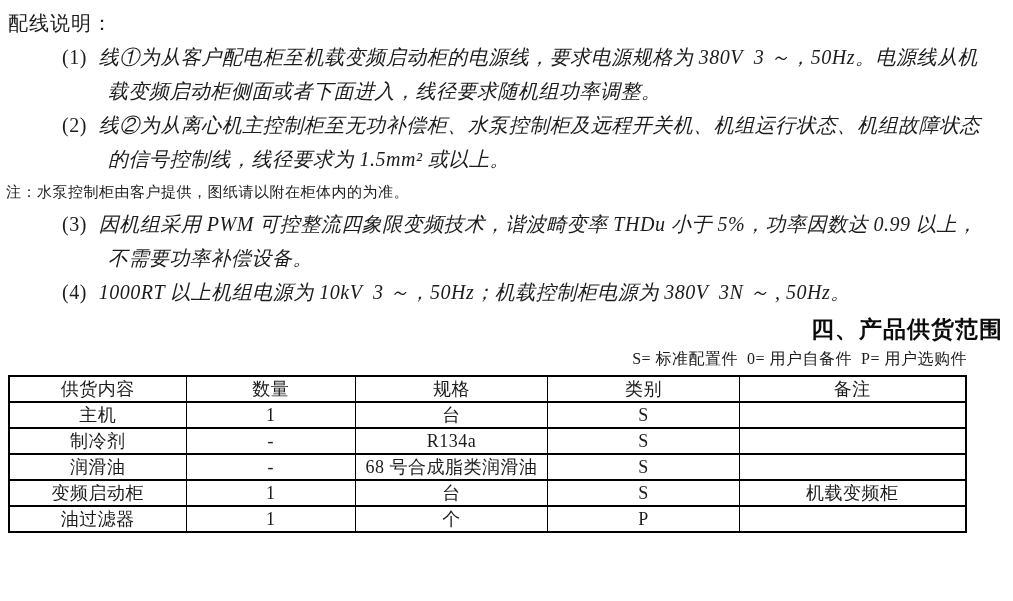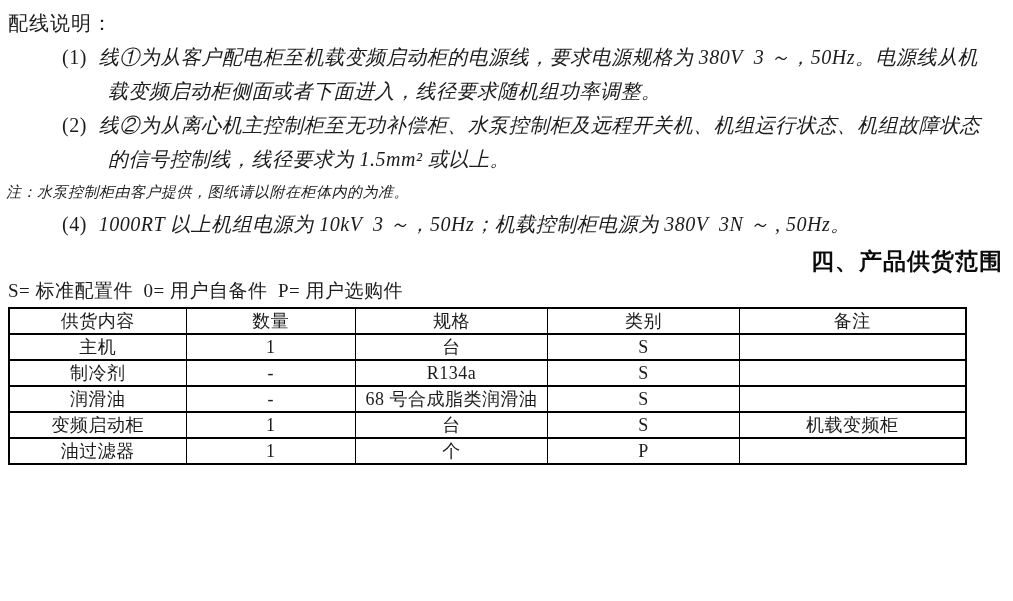--- a/index.html
+++ b/index.html
@@ -29,38 +29,38 @@
   .para .num { margin-right: 12px; }
   .para .para-text { white-space: pre-wrap; font-style: italic; }
 
   .doc-note {
     font-size: 15px;
     line-height: 22px;
     margin-top: 5px;
     margin-bottom: 4px;
     margin-left: -2px;
     letter-spacing: 0.5px;
-    font-style: italic;
   }
 
   .section-heading {
     font-family: "Liberation Sans", "DejaVu Sans", sans-serif;
     font-weight: bold;
     font-size: 23px;
     line-height: 30px;
     margin-top: 5px;
     margin-left: -3px;
     color: #0c0c0c;
     letter-spacing: 1px;
     text-align: right;
   }
 
   .legend-line {
     width: 959px;
-    font-size: 19px;
+    text-align: right;
+    font-size: 16px;
     line-height: 26px;
     margin-top: 2px;
     white-space: pre-wrap;
     letter-spacing: 0.5px;
   }
 
   table.supply-table {
     width: 959px;
     border-collapse: collapse;
     table-layout: fixed;
@@ -99,20 +99,23 @@
   <div class="para">
     <span class="num">(1)</span><span class="para-text">线①为从客户配电柜至机载变频启动柜的电源线，要求电源规格为 380V  3 ～，50Hz。电源线从机载变频启动柜侧面或者下面进入，线径要求随机组功率调整。</span>
   </div>
 
   <div class="para">
     <span class="num">(2)</span><span class="para-text">线②为从离心机主控制柜至无功补偿柜、水泵控制柜及远程开关机、机组运行状态、机组故障状态的信号控制线，线径要求为 1.5mm² 或以上。</span>
   </div>
 
   <div class="doc-note">注：水泵控制柜由客户提供，图纸请以附在柜体内的为准。</div>
 
+  <div class="para">
+    <span class="num">(3)</span><span class="para-text">因机组采用 PWM 可控整流四象限变频技术，谐波畸变率 THDu 小于 5%，功率因数达 0.99 以上，不需要功率补偿设备。</span>
+  </div>
 
   <div class="para">
     <span class="num">(4)</span><span class="para-text">1000RT 以上机组电源为 10kV  3 ～，50Hz；机载控制柜电源为 380V  3N ～ , 50Hz。</span>
   </div>
 
   <div class="section-heading">四、产品供货范围</div>
 
   <div class="legend-line">S= 标准配置件  0= 用户自备件  P= 用户选购件</div>
 
   <table class="supply-table">

